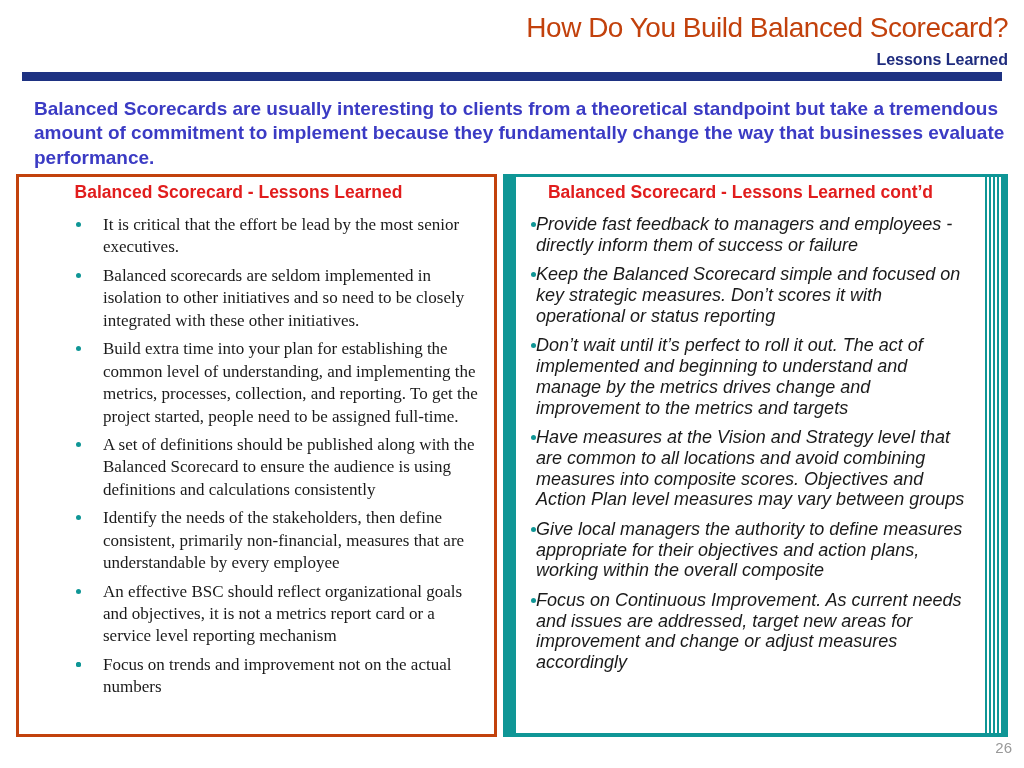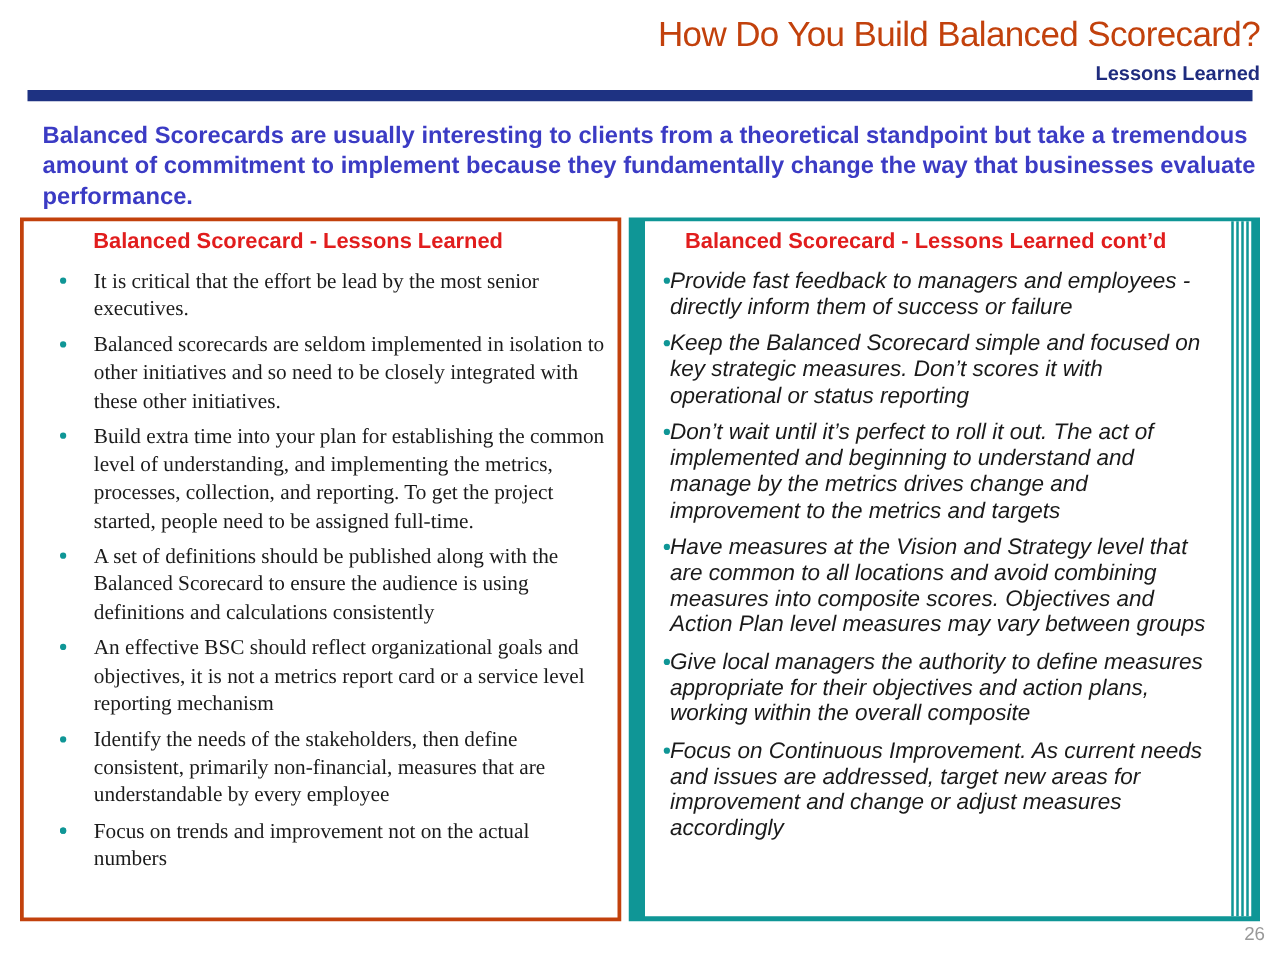--- a/index.html
+++ b/index.html
@@ -69,20 +69,21 @@
   }
   ul.bullets {
     list-style: none;
     margin-top: 11px;
   }
   .panel-left ul.bullets {
     padding: 0 10px 0 10px;
     font-family: "Liberation Serif", serif;
     font-size: 17px;
     line-height: 1.32;
+    margin-left: 28px;
   }
   .panel-right ul.bullets {
     padding: 0 30px 0 0;
     font-family: "Liberation Sans", sans-serif;
     font-size: 18px;
     line-height: 1.15;
   }
   ul.bullets li {
     position: relative;
     padding-left: 46px;
@@ -153,26 +154,26 @@
           <span>Build extra time into your plan for establishing  the common level of understanding, and implementing the metrics, processes, collection, and reporting. To get the project started, people need to be assigned full-time.</span>
         </li>
 
         <li>
           <span class="dot"></span>
           <span>A set of definitions should be published along with the Balanced Scorecard to ensure the audience is using definitions and calculations consistently</span>
         </li>
 
         <li>
           <span class="dot"></span>
+          <span>Identify the needs of the stakeholders, then define consistent, primarily non-financial, measures that are  understandable by every employee</span>
+        </li>
+
+        <li>
+          <span class="dot"></span>
           <span>An effective BSC should reflect organizational goals and objectives, it is not a metrics report card or a service level reporting mechanism</span>
-        </li>
-
-        <li>
-          <span class="dot"></span>
-          <span>Identify the needs of the stakeholders, then define consistent, primarily non-financial, measures that are  understandable by every employee</span>
         </li>
 
         <li>
           <span class="dot"></span>
         </li>
 
         <li>
           <span class="dot"></span>
           <span>Focus on trends and improvement not on the actual numbers</span>
         </li>

